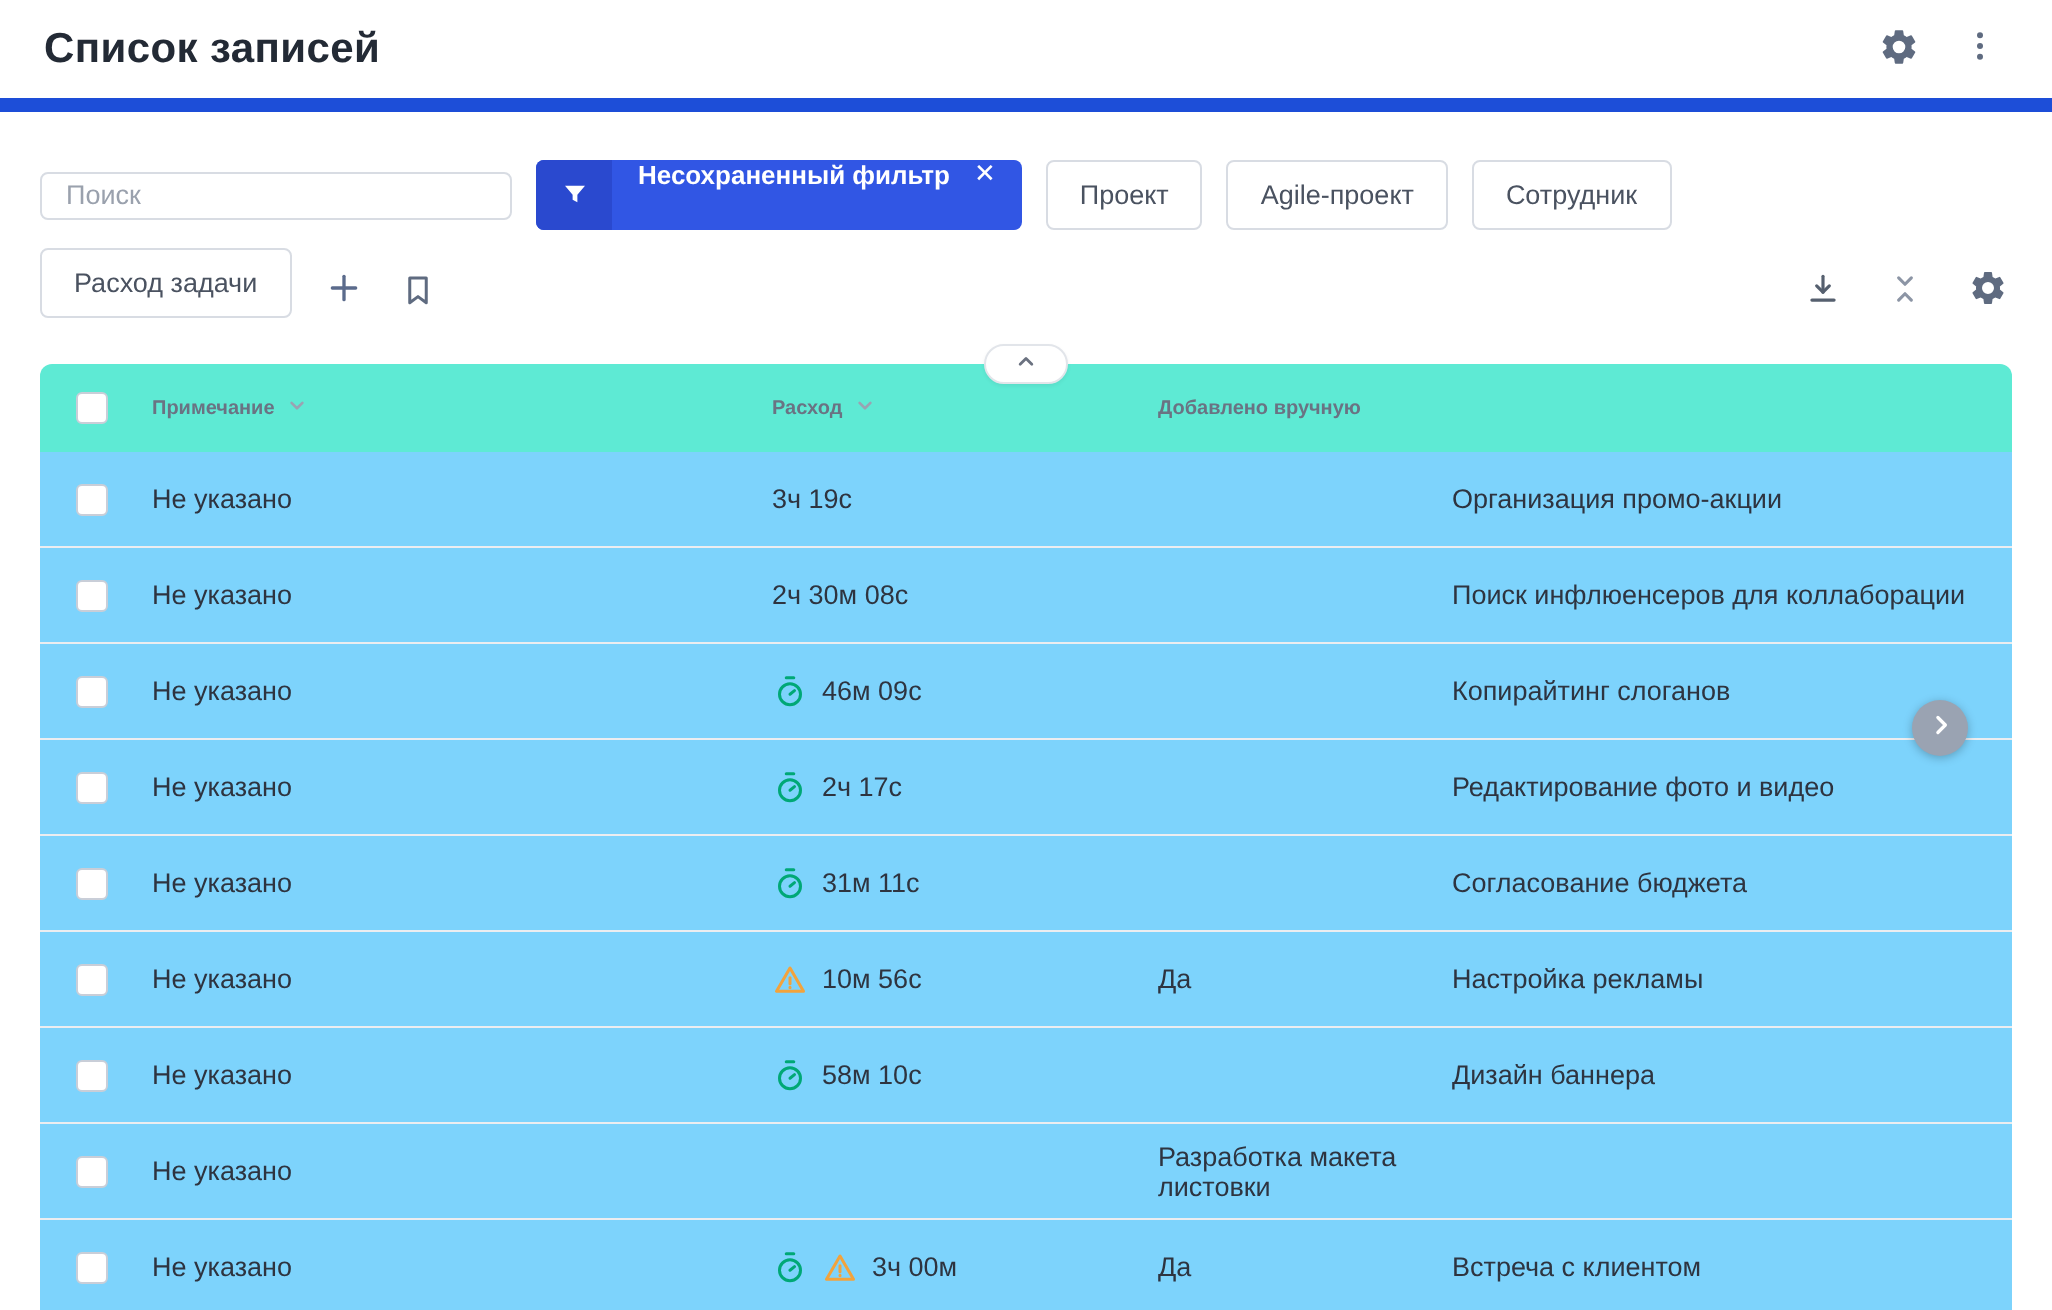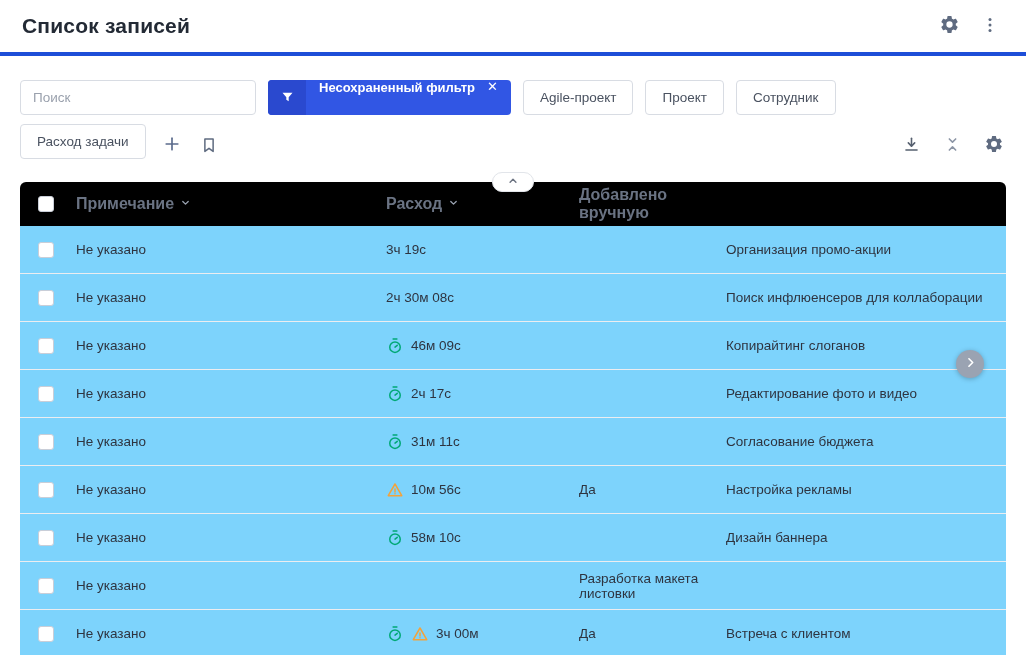--- a/index.html
+++ b/index.html
@@ -9,33 +9,33 @@
     background: #ffffff;
     color: #2e3440;
     overflow: hidden;
   }
   .topbar {
     height: 56px;
     display: flex;
     align-items: center;
     justify-content: space-between;
     padding: 0 24px 0 22px;
-    border-bottom: 4px solid #1d4ed8;
+    border-bottom: 7px solid #1d4ed8;
   }
   .topbar h1 { font-size: 21px; font-weight: 700; color: #232a35; letter-spacing: .2px; }
   .topbar-actions { display: flex; align-items: center; gap: 16px; }
   .icon-btn {
     background: none; border: none; cursor: pointer;
     display: inline-flex; align-items: center; justify-content: center; padding: 2px;
   }
   .content { padding: 24px 20px 0; }
   .filter-row { display: flex; align-items: center; gap: 12px; margin-bottom: 9px; }
   .filter-row2 { display: flex; align-items: flex-end; gap: 14px; margin-bottom: 23px; }
   .search-input {
-    width: 236px; height: 35px;
+    width: 236px; height: 24px;
     border: 1px solid #d8dce3; border-radius: 4px;
     padding: 0 12px; font-size: 13.5px; color: #2e3440;
     font-family: "Liberation Sans", sans-serif; outline: none;
   }
   .search-input::placeholder { color: #9aa1ad; }
   .chip {
     display: flex; align-items: flex-start; height: 35px;
     background: #3156e4; border-radius: 4px; color: #fff;
     overflow: hidden; cursor: pointer;
   }
@@ -63,23 +63,23 @@
     border: 1px solid #e2e5ea; border-radius: 10px;
     display: flex; align-items: center; justify-content: center;
     cursor: pointer; z-index: 3; box-shadow: 0 1px 2px rgba(0,0,0,.06);
   }
   .grid-header, .grid-row {
     display: grid;
     grid-template-columns: 56px 310px 193px 147px 1fr;
     align-items: center;
   }
   .grid-header {
-    background: #000000; height: 44px;
+    background: #5eead4; height: 44px;
     border-radius: 6px 6px 0 0;
-    font-size: 16px; color: #6a7383; font-weight: 700;
+    font-size: 10px; color: #6a7383; font-weight: 700;
   }
   .grid-row {
     height: 48px;
     border-bottom: 1px solid #ecedf0;
     font-size: 13.5px; color: #2e3440; background: #7dd3fc;
   }
   .cell-check { padding-left: 18px; display: flex; align-items: center; }
   .checkbox {
     width: 16px; height: 16px; border: 1.5px solid #c9ced8;
     border-radius: 3px; background: #fff; cursor: pointer; display: inline-block;
@@ -129,22 +129,22 @@
       <span class="chip-funnel">
         <svg viewBox="0 0 24 24" width="15" height="15" fill="#ffffff">
             <path d="M4 4.5h16l-6.1 7.2v6.1l-3.8-2.1v-4z"></path>
           </svg>
       </span>
       <span class="chip-label">Несохраненный фильтр</span>
       <button class="chip-close">
         <span>✕</span>
       </button>
     </div>
+    <button class="btn">Проект</button>
     <button class="btn">Agile-проект</button>
-    <button class="btn">Проект</button>
     <button class="btn">Сотрудник</button>
   </div>
 
   <div class="filter-row2">
     <button class="btn">Расход задачи</button>
     <button class="icon-btn">
       <span>
         <svg viewBox="0 0 24 24" width="20" height="20" fill="none" stroke="#5b6b8c" stroke-width="2" stroke-linecap="round">
             <path d="M12 5v14"></path>
             <path d="M5 12h14"></path>

